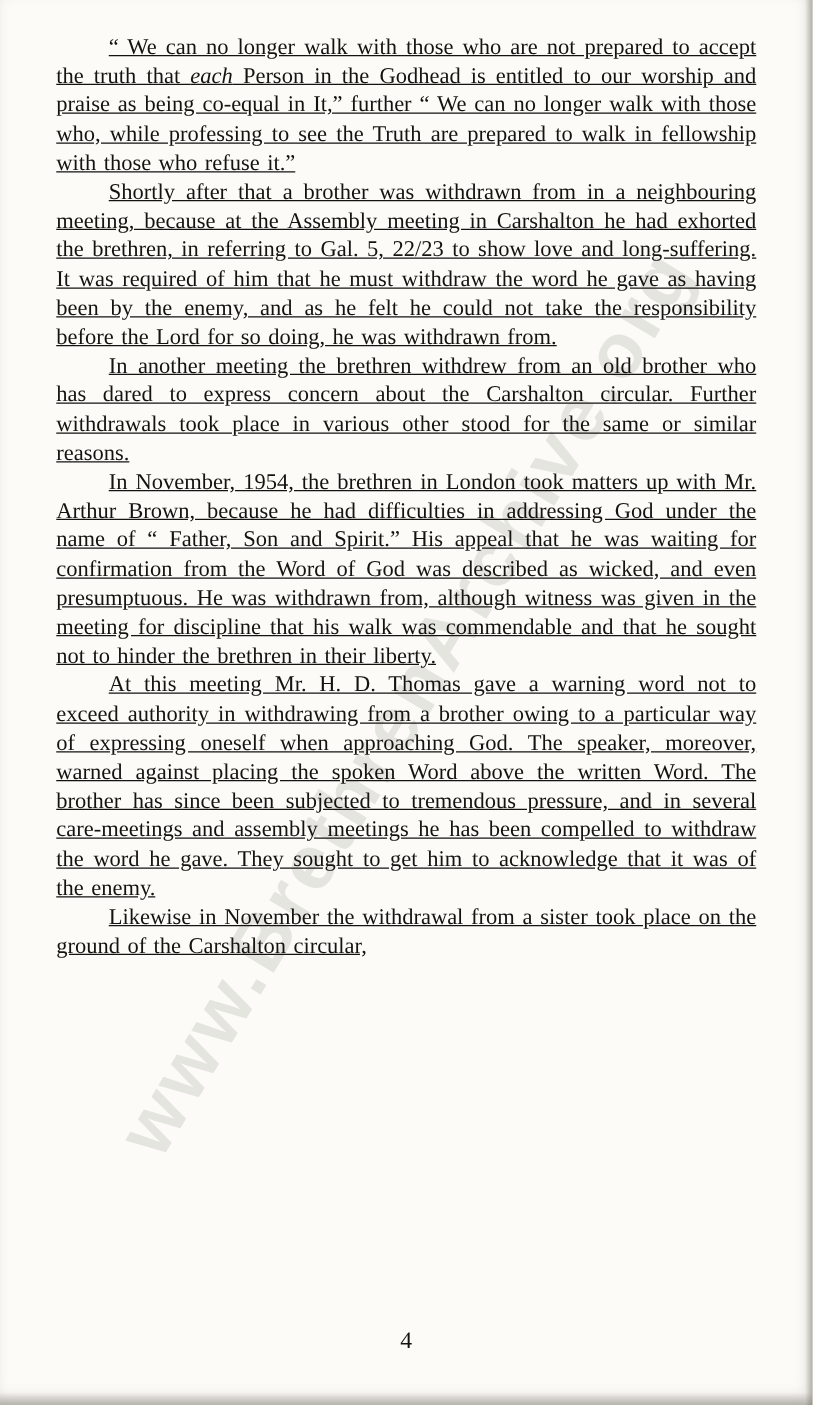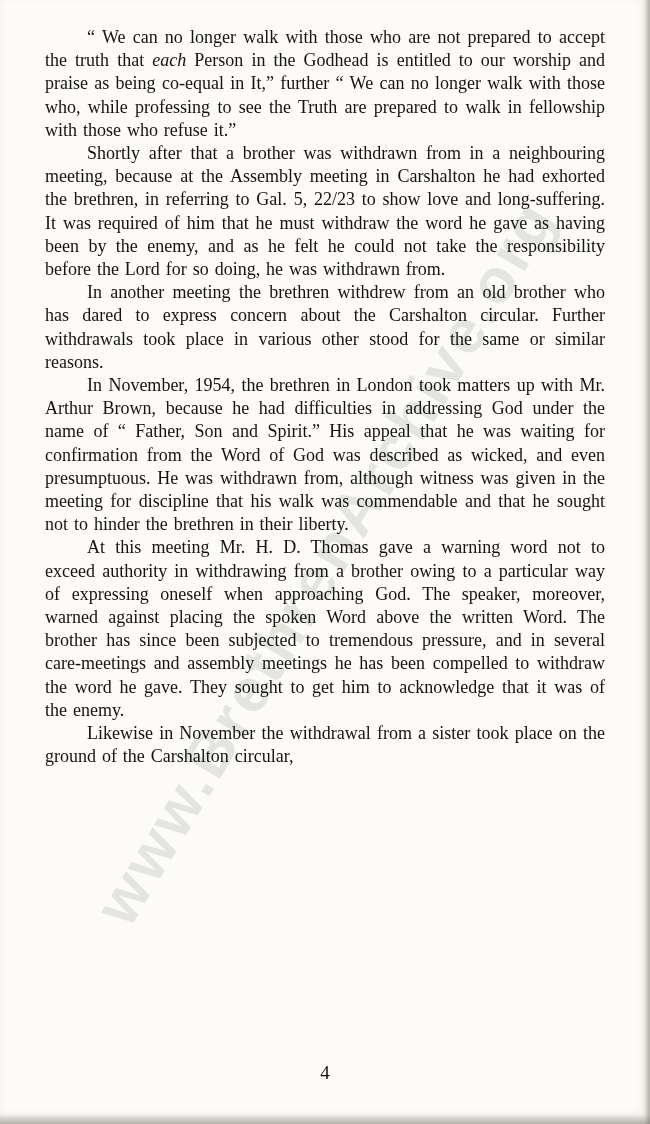--- a/index.html
+++ b/index.html
@@ -62,20 +62,21 @@
     width: 560px;
     color: #151310;
     font-size: 18px;
     line-height: 23.2px;
     text-align: justify;
     word-spacing: 0.08em;
   }
   .para {
     margin: 0;
     text-indent: 42px;
+    text-decoration: underline;
   }
   .para .italic {
     font-style: italic;
   }
   .page-number {
     position: absolute;
     left: 0;
     top: 1062px;
     width: 100%;
     text-align: center;

